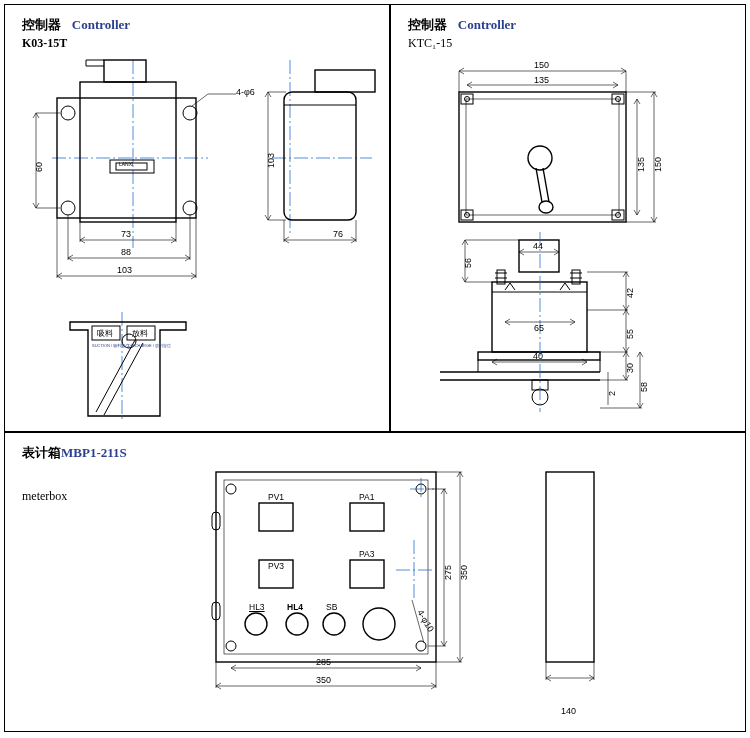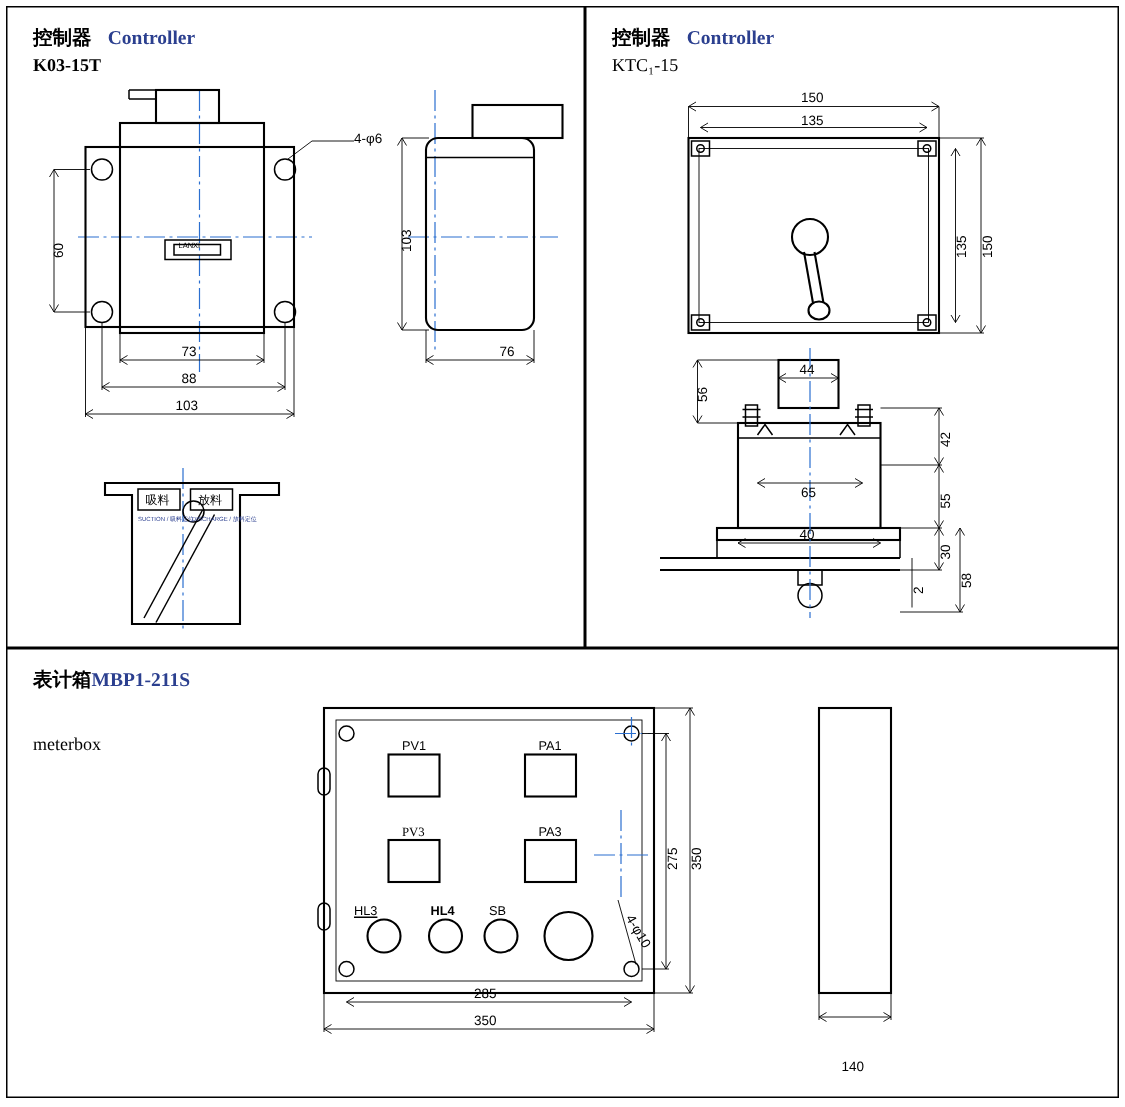--- a/index.html
+++ b/index.html
@@ -311,23 +311,23 @@
     <rect class="ln2 none" x="546" y="472" width="48" height="190"></rect>
     <line class="dimline" x1="546" y1="678" x2="594" y2="678"></line>
     <path class="dimline" d="M551,675 L546,678 L551,681"></path>
     <path class="dimline" d="M589,675 L594,678 L589,681"></path>
     <line class="thin" x1="546" y1="662" x2="546" y2="680"></line>
     <line class="thin" x1="594" y1="662" x2="594" y2="680"></line>
   </svg>
 
   <div class="lbl" style="left:268px;top:492px;">PV1</div>
   <div class="lbl" style="left:359px;top:492px;">PA1</div>
-  <div class="lbl" style="left:268px;top:549px;font-family:Liberation Serif, serif;">PV3</div>
+  <div class="lbl" style="left:268px;top:561px;">PV3</div>
   <div class="lbl" style="left:359px;top:549px;">PA3</div>
-  <div class="lbl" style="left:236px;top:602px;text-decoration:underline;">HL3</div>
+  <div class="lbl" style="left:249px;top:602px;text-decoration:underline;">HL3</div>
   <div class="lbl" style="left:287px;top:602px;font-weight:bold;">HL4</div>
   <div class="lbl" style="left:326px;top:602px;">SB</div>
   <div class="dim" style="left:424px;top:608px;transform:rotate(60deg);transform-origin:left top;">4-φ10</div>
   <div class="dim vert" style="left:443px;top:580px;">275</div>
   <div class="dim vert" style="left:459px;top:580px;">350</div>
   <div class="dim" style="left:316px;top:657px;">285</div>
   <div class="dim" style="left:316px;top:675px;">350</div>
   <div class="dim" style="left:561px;top:706px;">140</div>
 
 </div>

